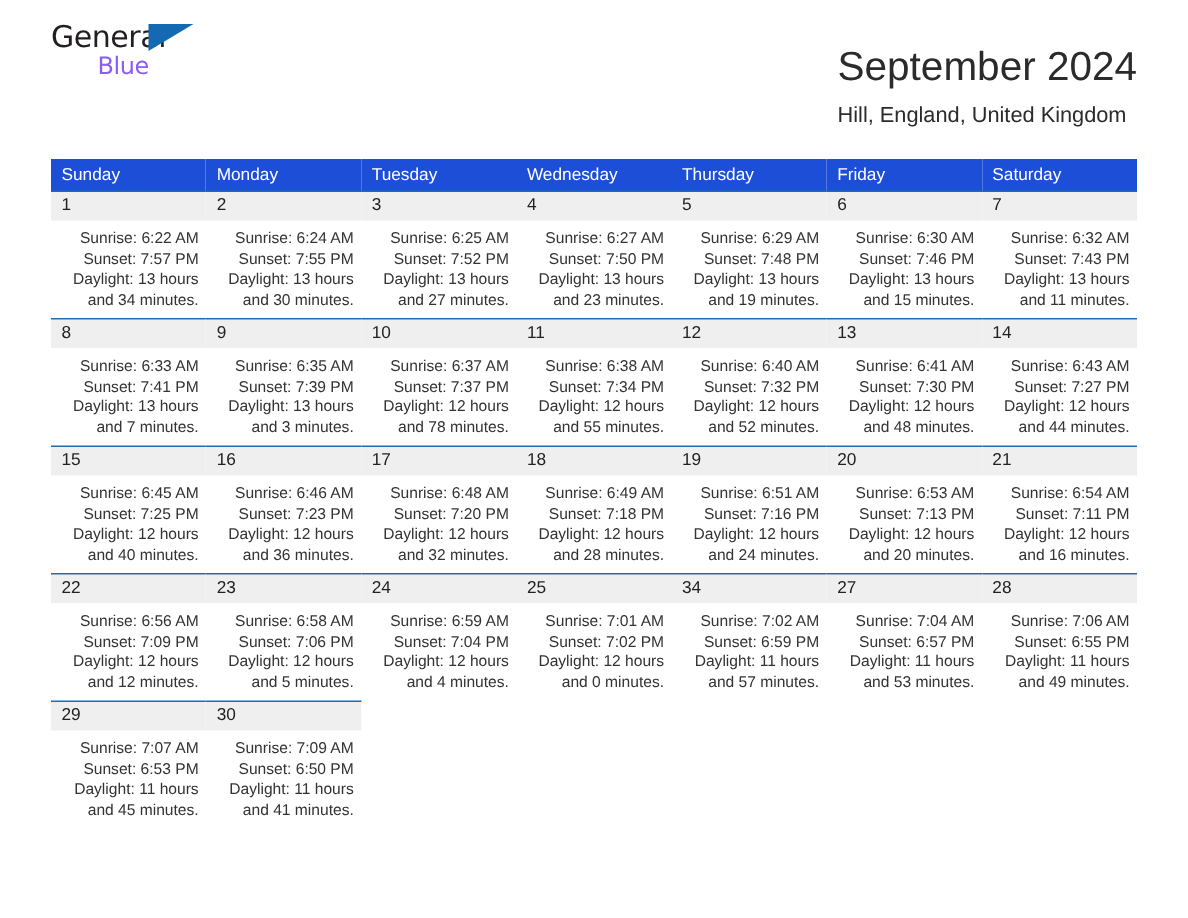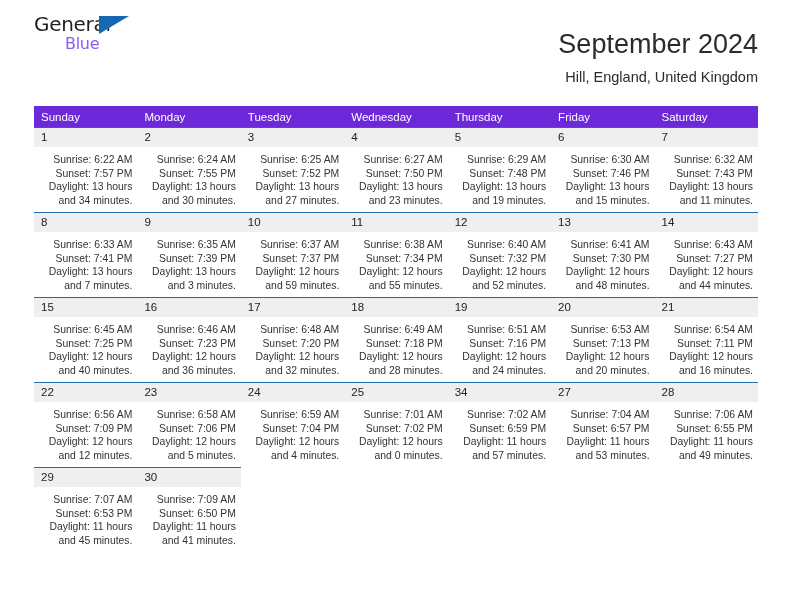--- a/index.html
+++ b/index.html
@@ -57,21 +57,21 @@
     line-height: 20px;
     position: absolute;
     left: 31px;
     top: 20px;
   }
 
   .title-block {
     position: absolute;
     right: 34px;
     top: 28px;
-    text-align: right;
+    text-align: left;
   }
   .cal-title {
     font-size: 27px;
     font-weight: normal;
     color: #2b2b2b;
     line-height: 32px;
     margin: 0;
   }
   .cal-subtitle {
     font-size: 14.5px;
@@ -83,21 +83,21 @@
   
   .calendar {
     position: absolute;
     left: 34px;
     top: 106px;
     width: 724px;
     border-collapse: collapse;
     table-layout: fixed;
   }
   .calendar th {
-    background: #6d28d9;
+    background: #1d4ed8;
     color: #ffffff;
     font-size: 11.5px;
     font-weight: normal;
     text-align: left;
     padding: 4px 0 4px 7px;
     height: 13px;
     border: none;
   }
   .calendar td {
     vertical-align: top;
@@ -249,21 +249,21 @@
           <div>Daylight: 13 hours</div>
           <div>and 3 minutes.</div>
         </div>
       </td>
       <td>
         <div class="daynum">10</div>
         <div class="info">
           <div>Sunrise: 6:37 AM</div>
           <div>Sunset: 7:37 PM</div>
           <div>Daylight: 12 hours</div>
-          <div>and 59 minutes.</div>
+          <div>and 78 minutes.</div>
         </div>
       </td>
       <td>
         <div class="daynum">11</div>
         <div class="info">
           <div>Sunrise: 6:38 AM</div>
           <div>Sunset: 7:34 PM</div>
           <div>Daylight: 12 hours</div>
           <div>and 55 minutes.</div>
         </div>

